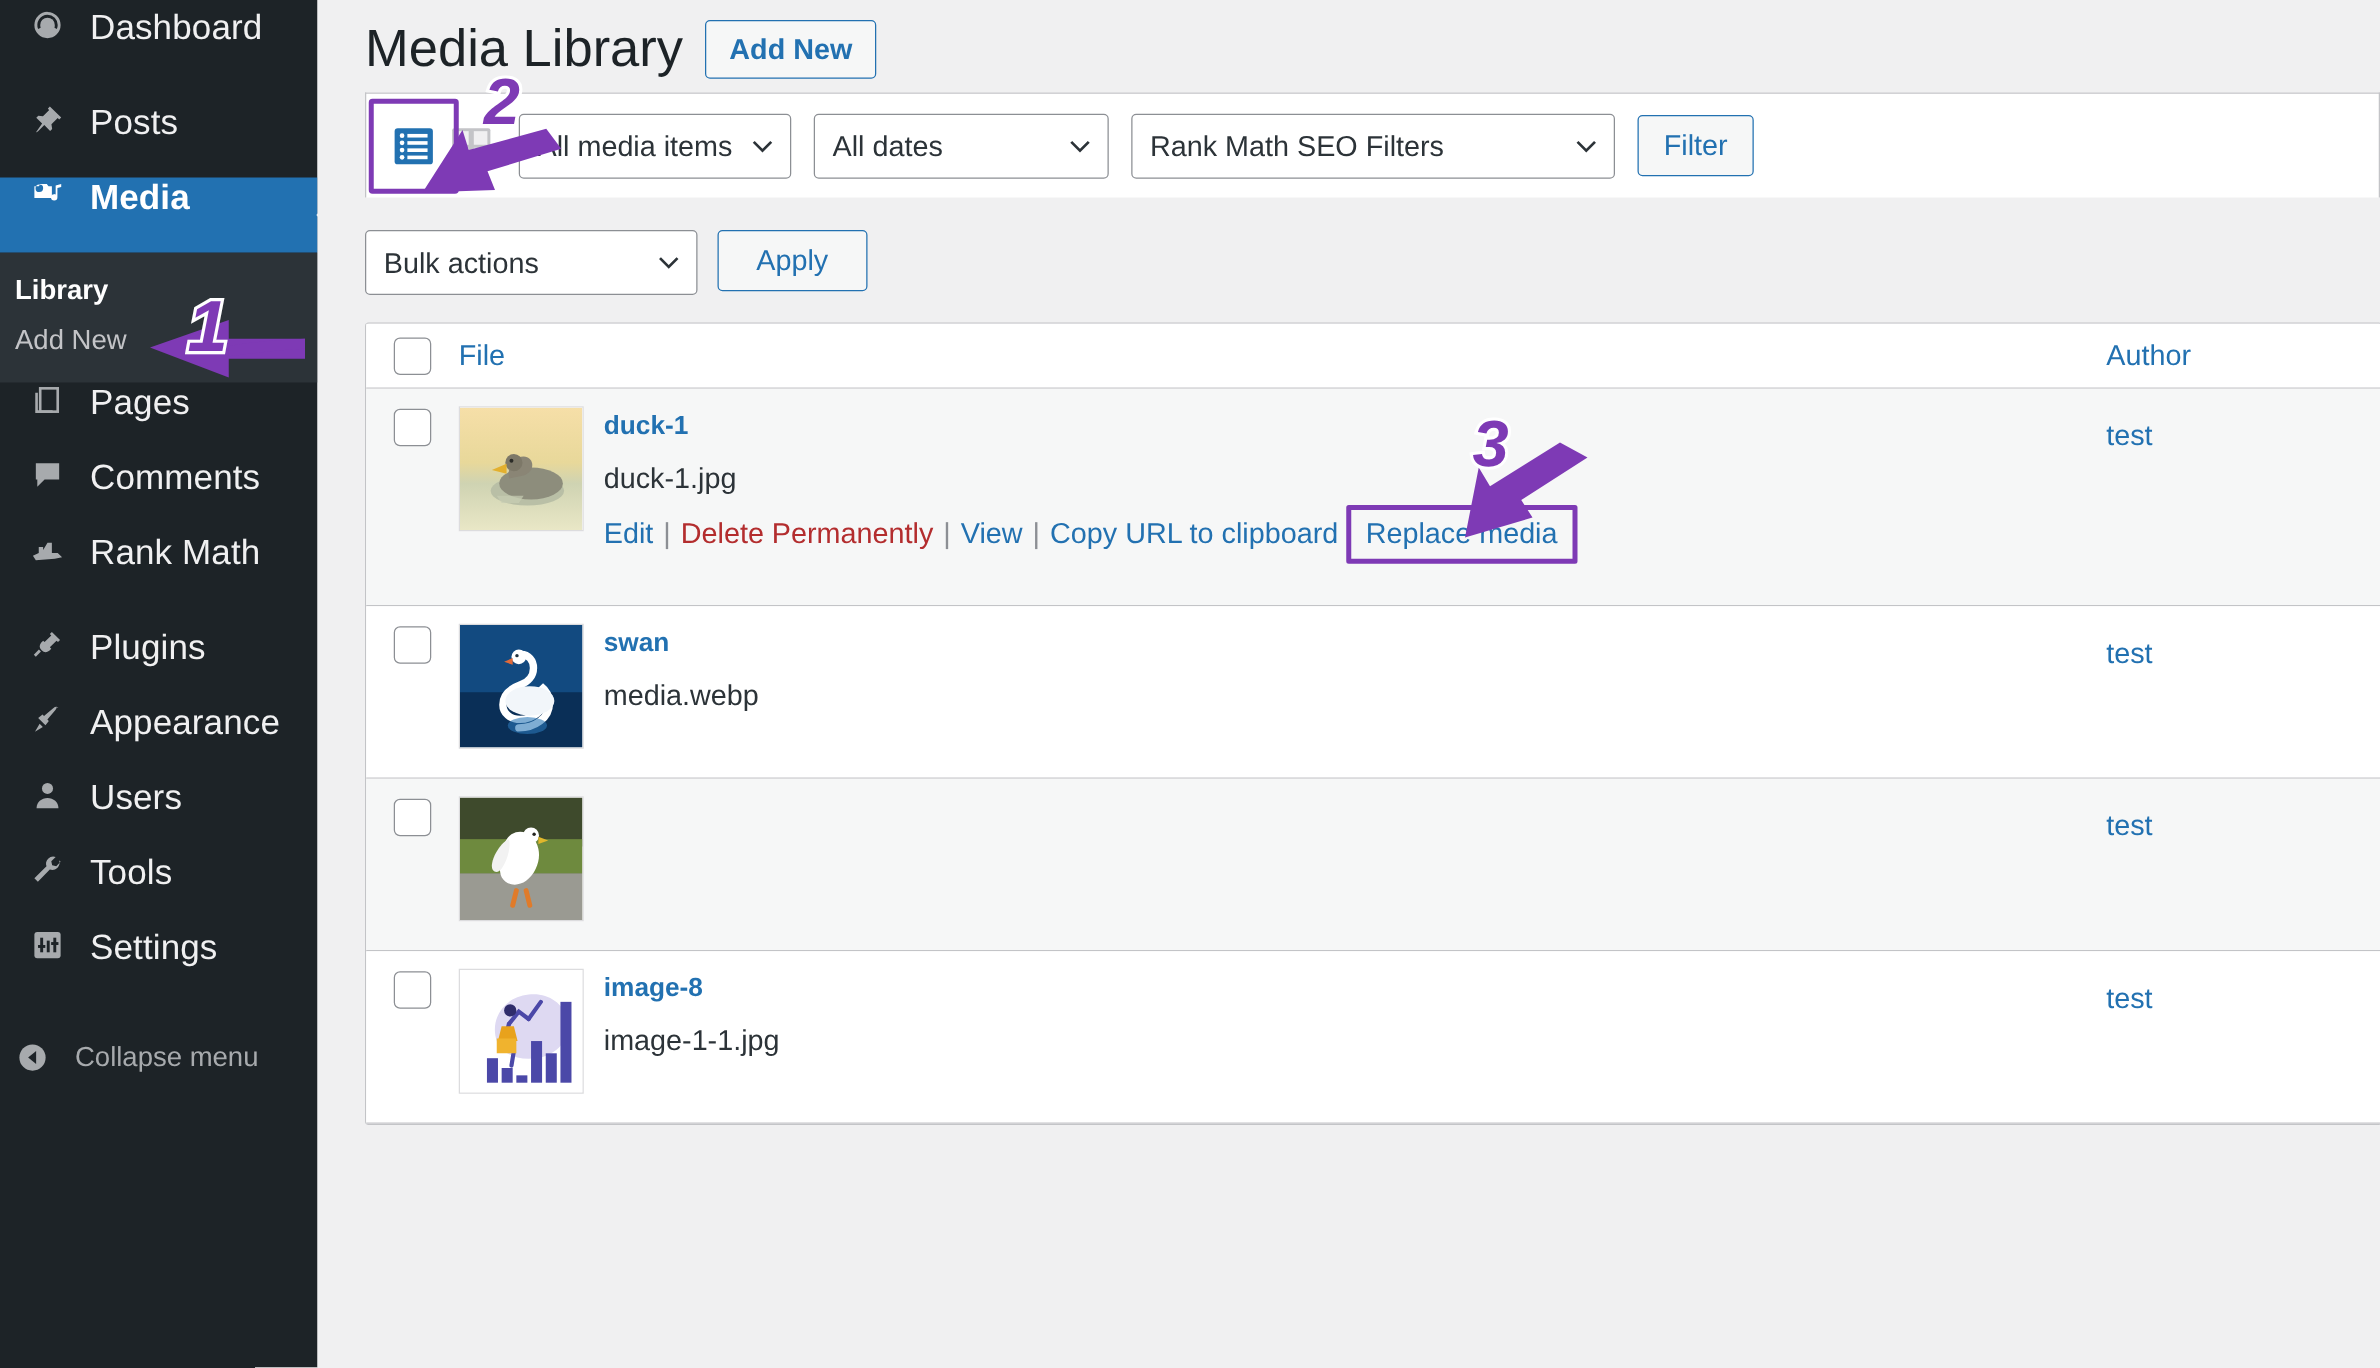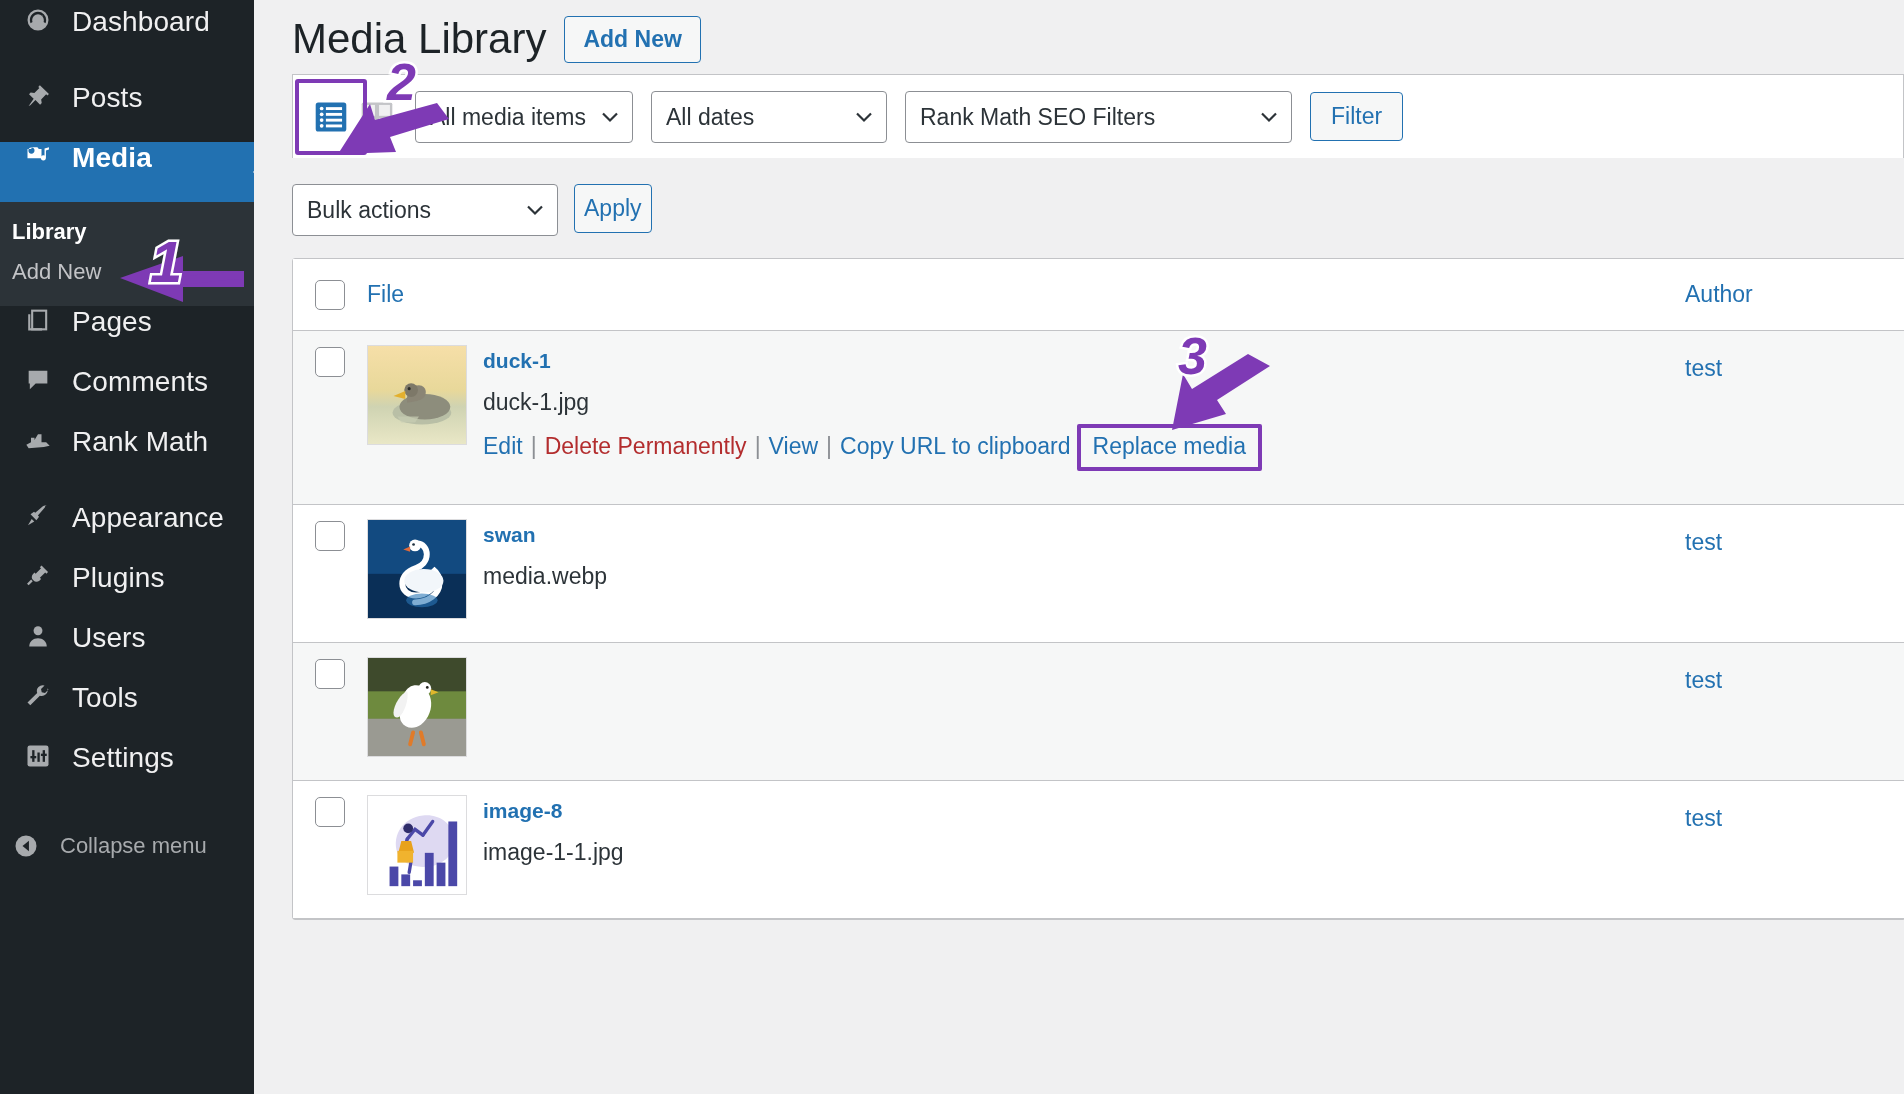--- a/index.html
+++ b/index.html
@@ -148,21 +148,21 @@
     background: #fff;
     border: 1px solid #c3c4c7;
     border-radius: 3px;
     width: 1614px;
   }
   .tr {
     display: flex;
     border-bottom: 1px solid #c3c4c7;
     position: relative;
   }
-  .tr.header { background: #fff; height: 72px; align-items: center; border-bottom: 1px solid #c3c4c7;}
+  .tr.header { background: #fff; height: 52px; align-items: center; border-bottom: 1px solid #c3c4c7;}
   .tr.striped { background: #f6f7f7; }
   .tr.plain { background: #fff; }
   .td-cb { width: 74px; flex: 0 0 74px; display: flex; justify-content: center; padding-top: 16px; }
   .tr.header .td-cb { padding-top: 0; align-items: center; }
   .cb {
     width: 30px; height: 30px;
     border: 1px solid #8c8f94;
     border-radius: 5px;
     background: #fff;
     cursor: pointer;
@@ -287,33 +287,33 @@
           </svg>
       </span>
       <span class="mi-label">Rank Math</span>
     </div>
 
     <div class="menu-sep"></div>
 
     <div class="menu-item">
       <span class="mi-icon">
         <svg viewBox="0 0 24 24" fill="currentColor">
+            <path d="M15 3l-1.4 1.4 1 1-4.6 4.6-1-1L7.6 10.4a4 4 0 005.6 5.6l1.4-1.4-1-1 4.6-4.6 1 1L20.6 8.6 15 3zM4 20l3.5-3.5-1.4-1.4L2.6 18.6 4 20z"></path>
+          </svg>
+      </span>
+      <span class="mi-label">Plugins</span>
+    </div>
+
+    <div class="menu-item">
+      <span class="mi-icon">
+        <svg viewBox="0 0 24 24" fill="currentColor">
             <path d="M19.5 3.5c-1-.9-2.4-.5-3.6.4L9.6 9.3l-1-1-3 2.3 5 5 2.3-3-1-1 5.4-6.3c1-1.2 1.3-2 .2-1.8zM6.6 14.6L3.4 20l5.4-3.2-2.2-2.2z"></path>
           </svg>
       </span>
       <span class="mi-label">Appearance</span>
-    </div>
-
-    <div class="menu-item">
-      <span class="mi-icon">
-        <svg viewBox="0 0 24 24" fill="currentColor">
-            <path d="M15 3l-1.4 1.4 1 1-4.6 4.6-1-1L7.6 10.4a4 4 0 005.6 5.6l1.4-1.4-1-1 4.6-4.6 1 1L20.6 8.6 15 3zM4 20l3.5-3.5-1.4-1.4L2.6 18.6 4 20z"></path>
-          </svg>
-      </span>
-      <span class="mi-label">Plugins</span>
     </div>
 
     <div class="menu-item">
       <span class="mi-icon">
         <svg viewBox="0 0 24 24" fill="currentColor">
             <circle cx="12" cy="7.5" r="3.8"></circle>
             <path d="M4.5 21c0-4.1 3.4-7 7.5-7s7.5 2.9 7.5 7H4.5z"></path>
           </svg>
       </span>
       <span class="mi-label">Users</span>
@@ -441,21 +441,21 @@
       <div class="select-wrap">
         <select class="wp-select" style="width:266px">
           <option>Bulk actions</option>
         </select>
         <span class="chev">
           <svg viewBox="0 0 18 12" fill="none" stroke="#2c3338" stroke-width="2.2">
               <path d="M2 2.5l7 7 7-7"></path>
             </svg>
         </span>
       </div>
-      <button class="btn-secondary" style="font-weight:400;padding:10px 9px">Apply</button>
+      <button class="btn-secondary" style="font-weight:400;padding:10px 30px">Apply</button>
     </div>
 
     <div class="wp-table">
 
       <div class="tr header">
         <div class="td-cb">
           <span class="cb"></span>
         </div>
         <div class="th-file">File</div>
         <div class="th-author">Author</div>

